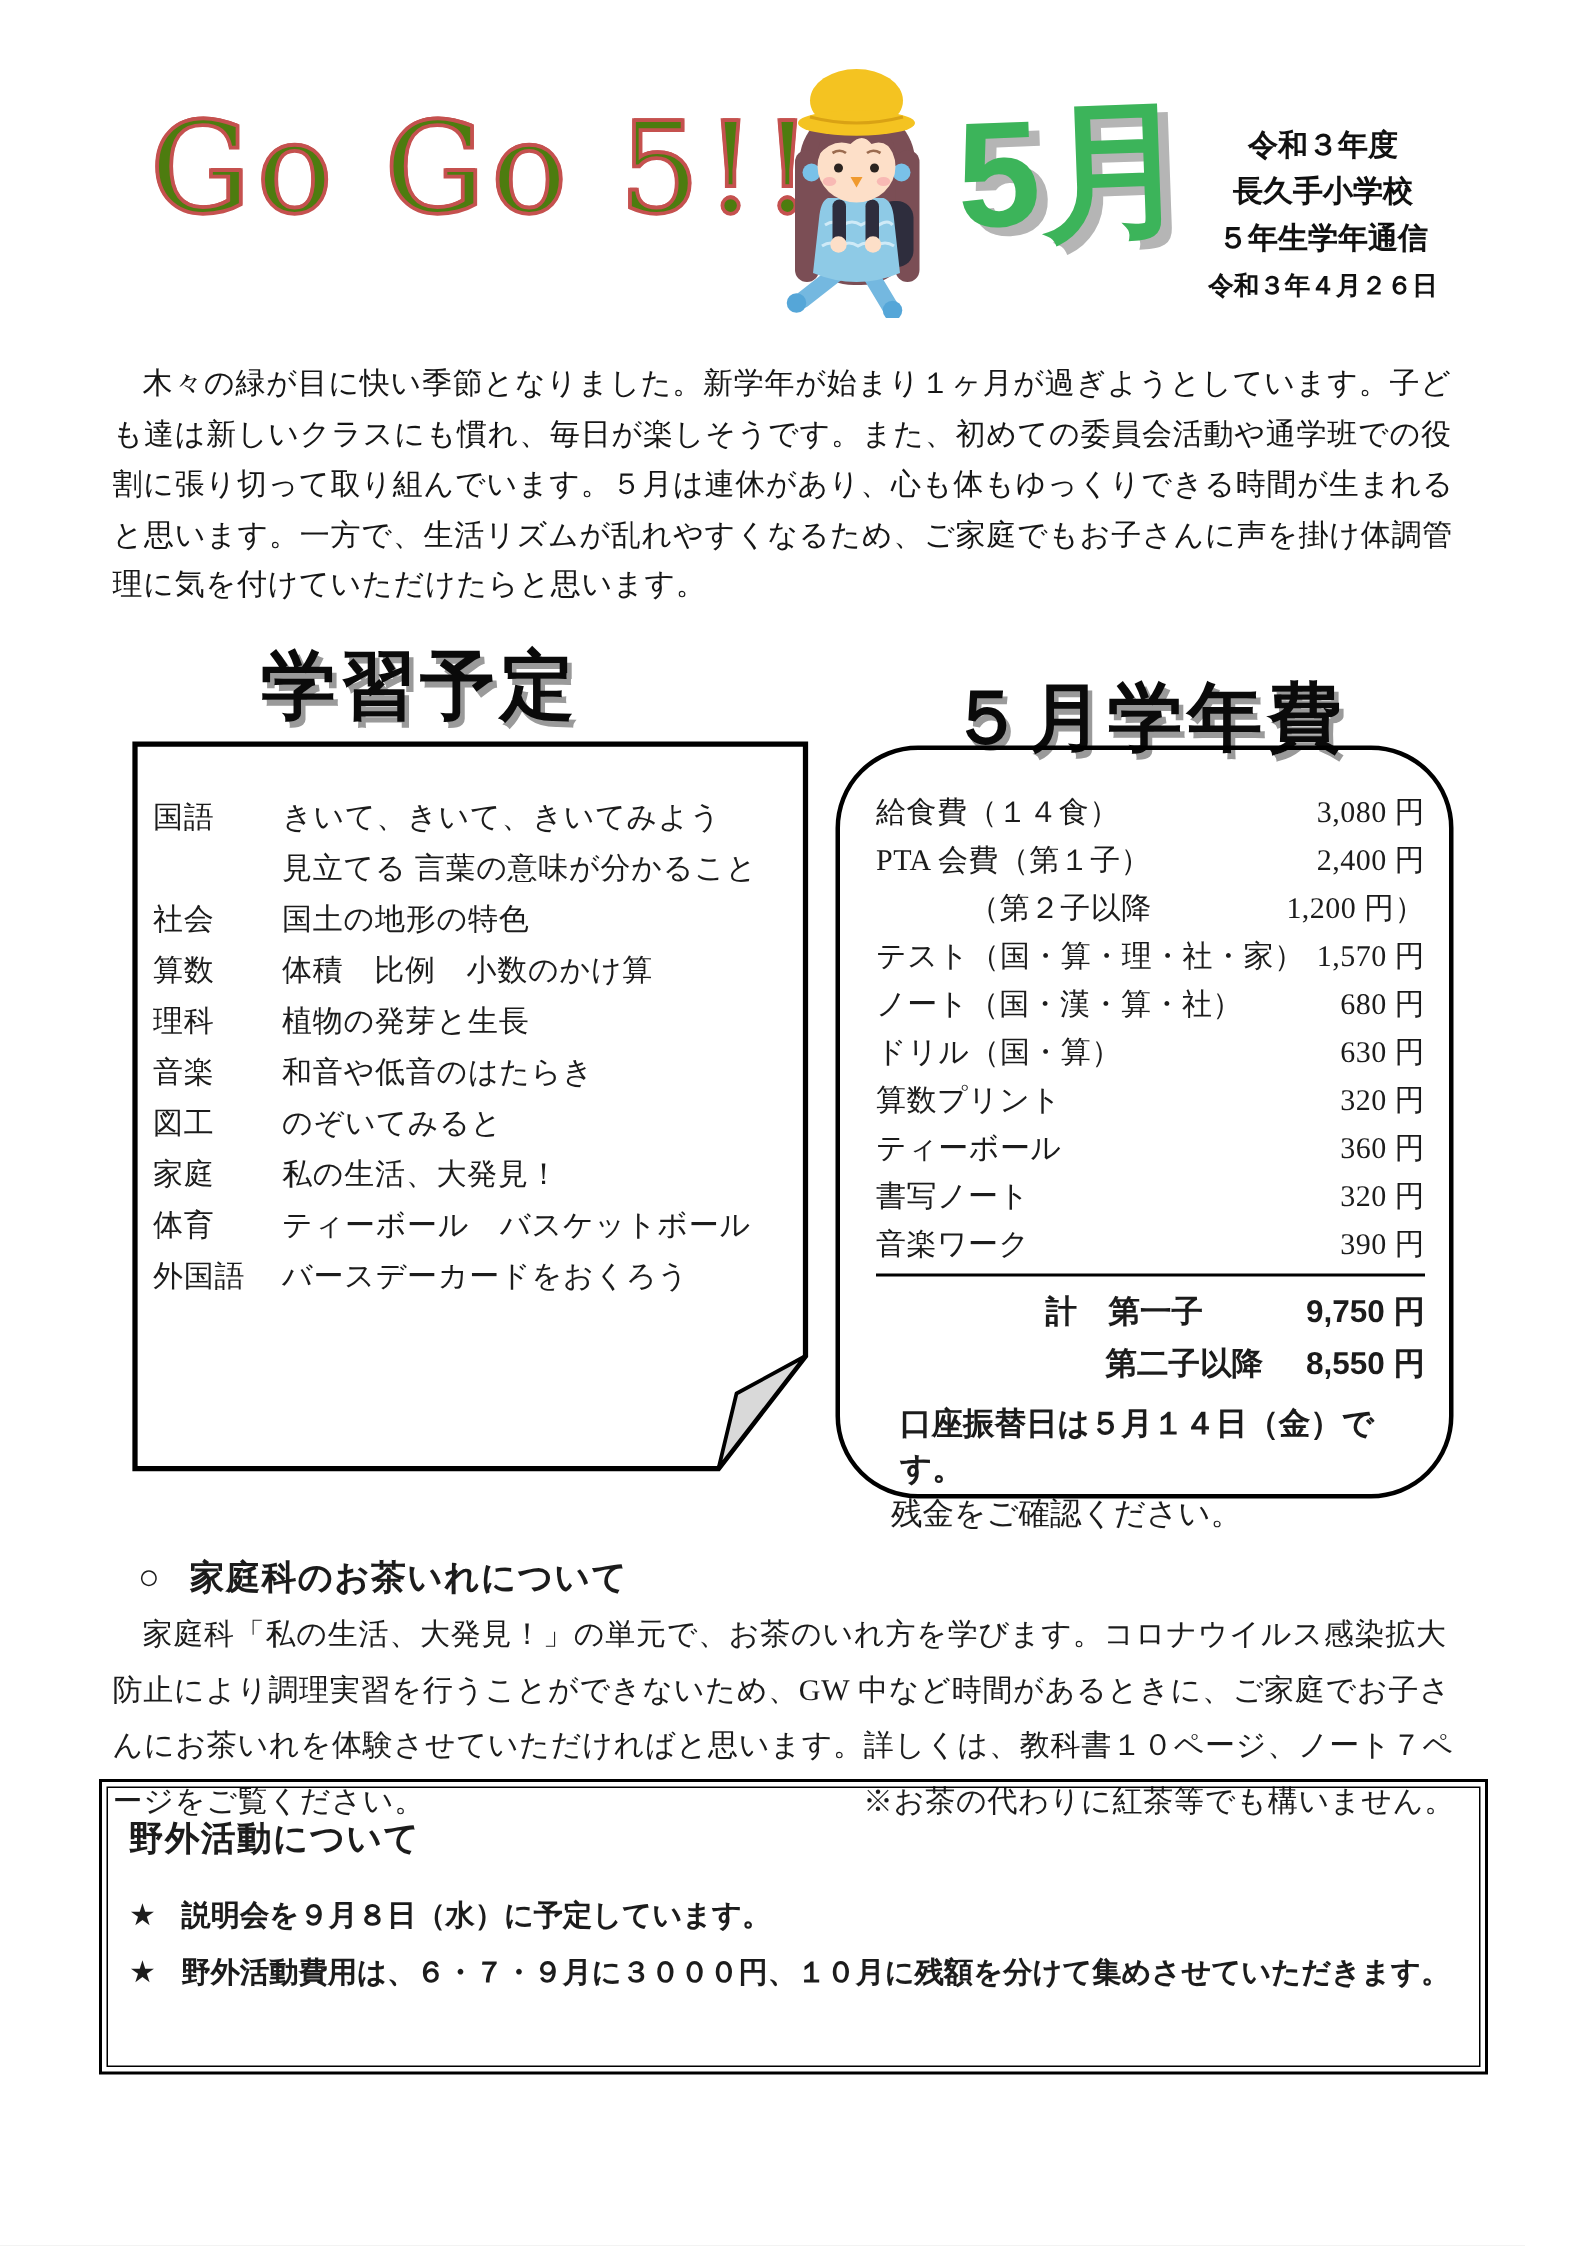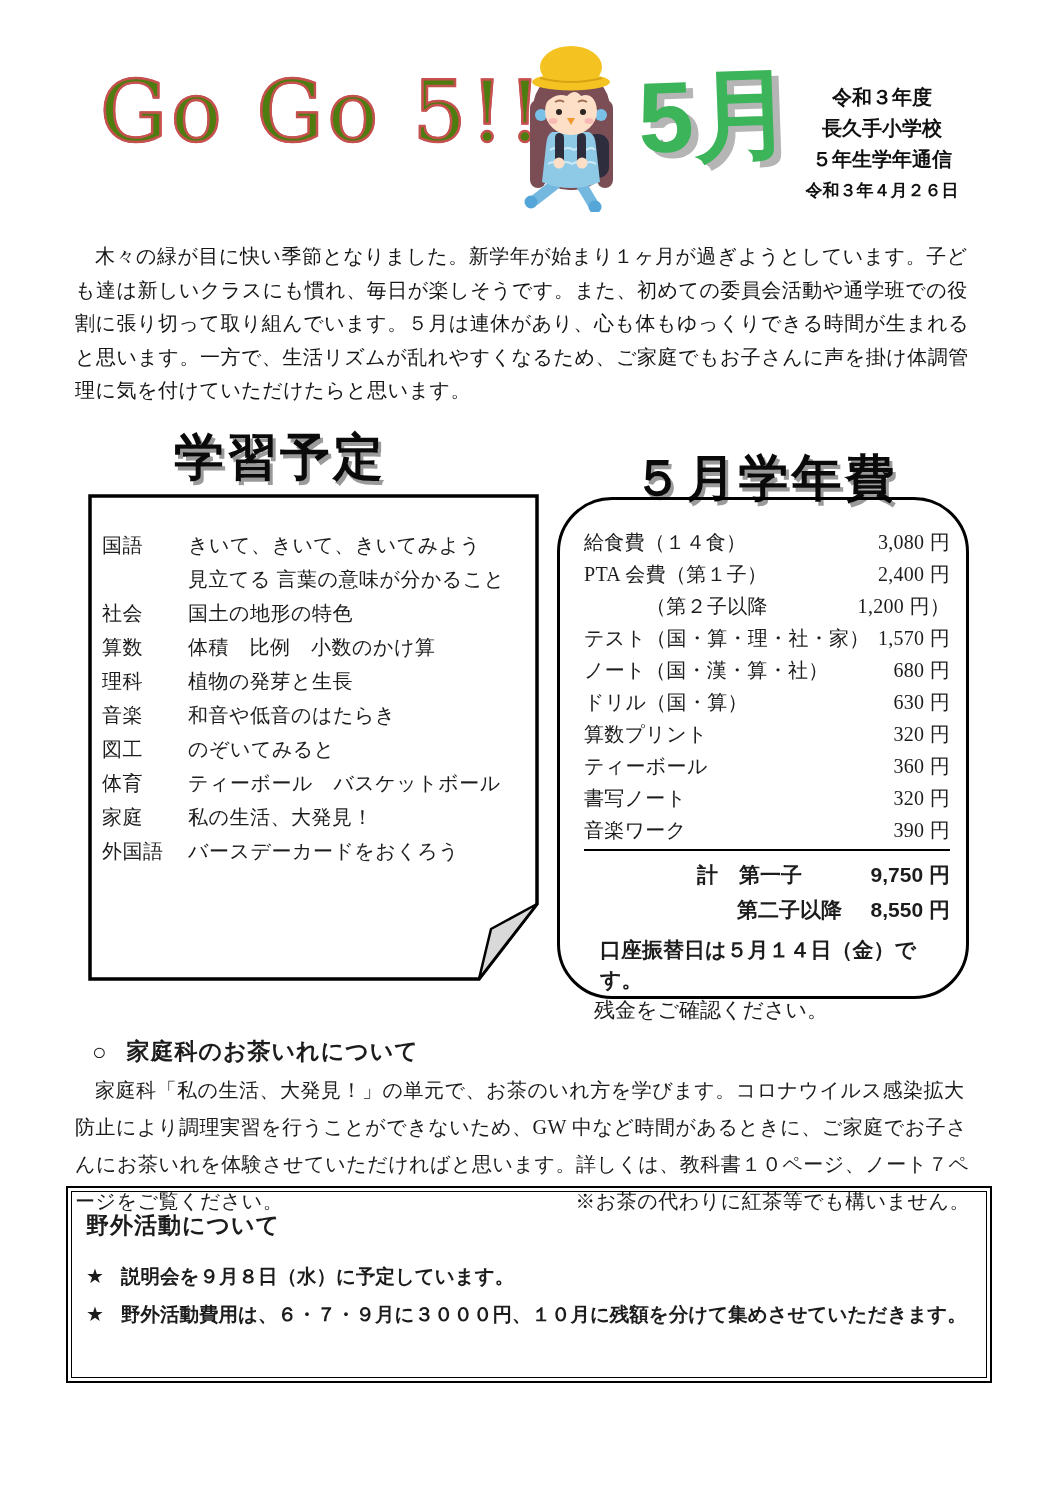--- a/index.html
+++ b/index.html
@@ -206,26 +206,26 @@
       </div>
         <div class="study-row">
         <span class="subject">音楽</span>
         <span class="content">和音や低音のはたらき</span>
       </div>
         <div class="study-row">
         <span class="subject">図工</span>
         <span class="content">のぞいてみると</span>
       </div>
         <div class="study-row">
+        <span class="subject">家庭</span>
+        <span class="content">私の生活、大発見！</span>
+      </div>
+        <div class="study-row">
         <span class="subject">体育</span>
         <span class="content">ティーボール　バスケットボール</span>
-      </div>
-        <div class="study-row">
-        <span class="subject">家庭</span>
-        <span class="content">私の生活、大発見！</span>
       </div>
         <div class="study-row">
         <span class="subject">外国語</span>
         <span class="content">バースデーカードをおくろう</span>
       </div>
       </div>
   </div>
 
   <div class="big-title fees-title">５月学年費</div>
 

